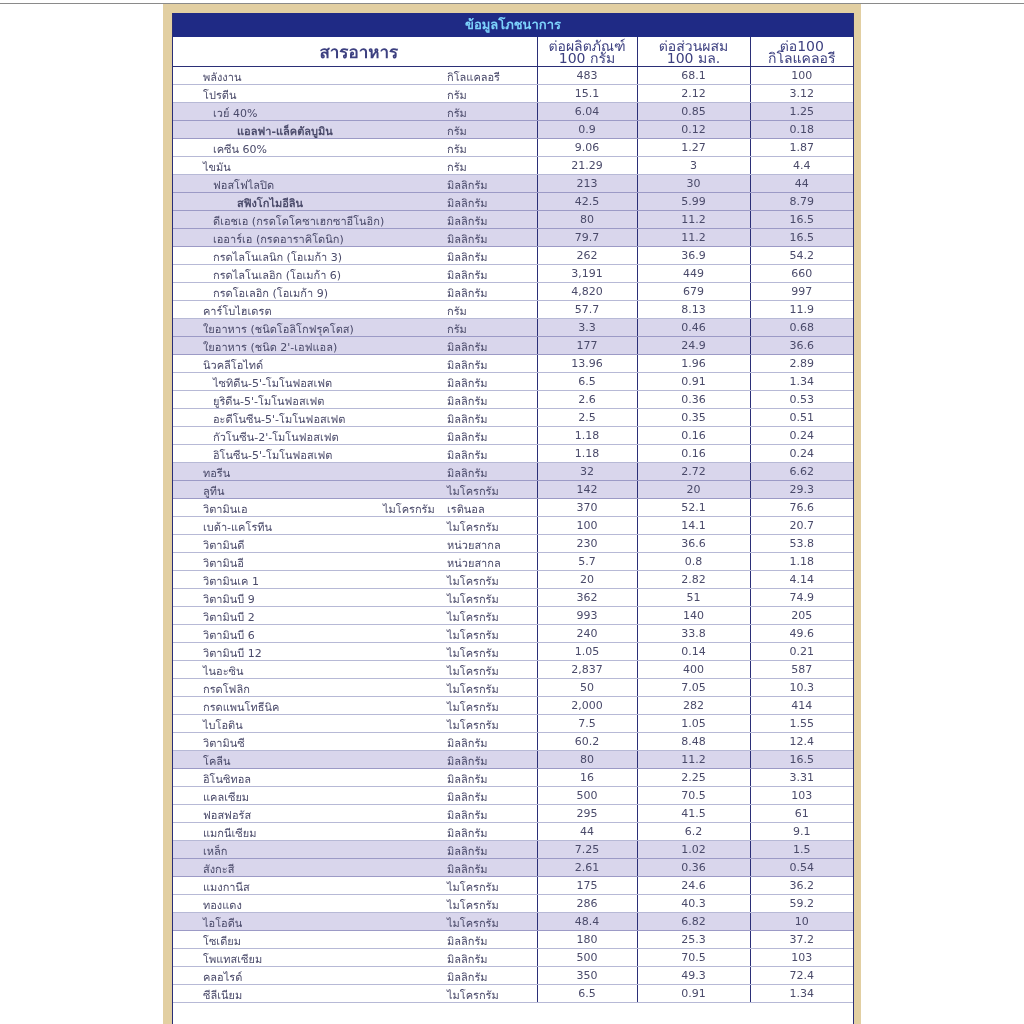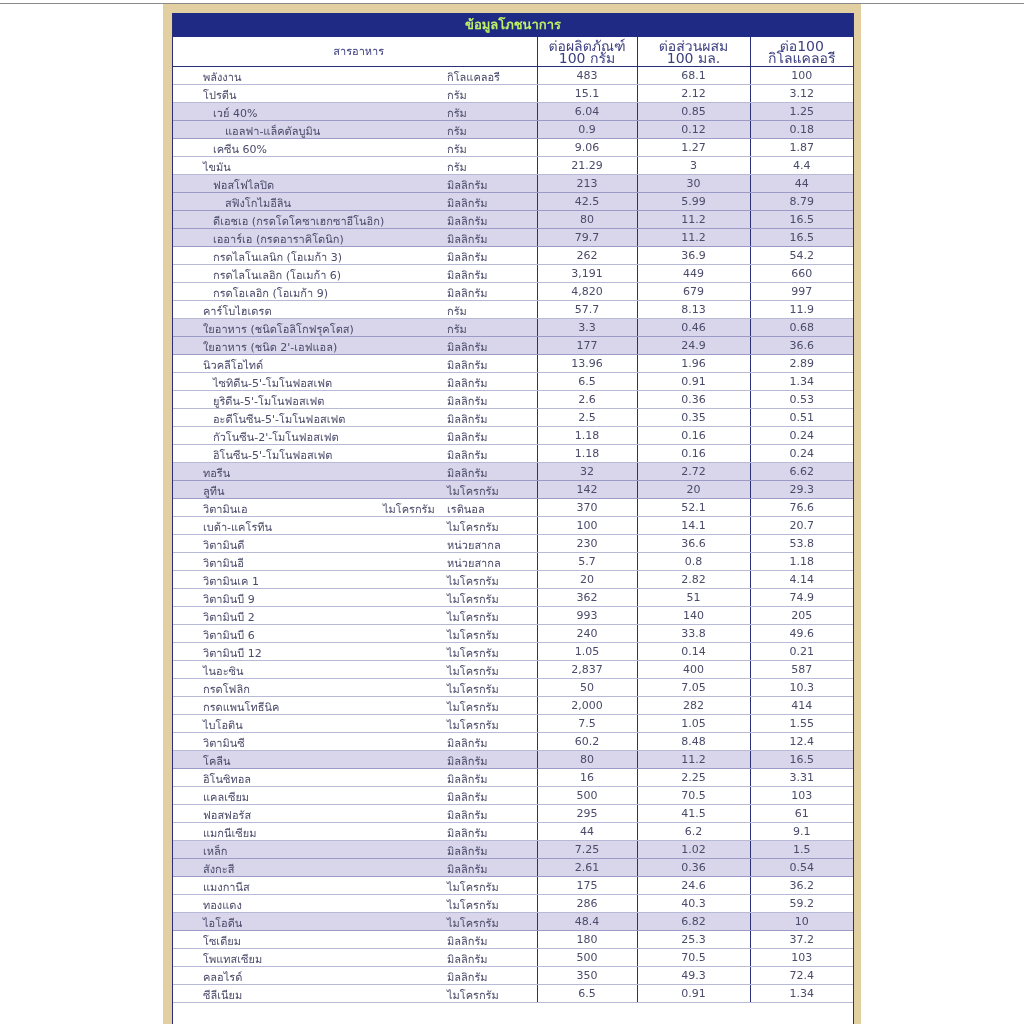--- a/index.html
+++ b/index.html
@@ -10,43 +10,43 @@
   .top-rule { position: absolute; left: 0; top: 3px; width: 1024px; height: 1px; background: #8a8a8a; }
   .frame {
     position: absolute; left: 163px; top: 4px; width: 698px; height: 1020px;
     background: #e2cfa2;
   }
   .sheet {
     position: absolute; left: 172px; top: 13px; width: 680px; height: 1011px;
     background: #ffffff; border-left: 1px solid #2b2f77; border-right: 1px solid #2b2f77;
   }
   .title-bar {
-    height: 24px; background: #1f2a85; color: #bef264; text-align: center;
+    height: 24px; background: #1f2a85; color: #7dd3fc; text-align: center;
     font-size: 13px; font-weight: bold; line-height: 24px;
   }
   table { border-collapse: collapse; width: 680px; table-layout: fixed; }
   col.c-name { width: 364px; }
   col.c-v1 { width: 100px; }
   col.c-v2 { width: 113px; }
   col.c-v3 { width: 103px; }
   th {
     font-weight: normal; color: #3d4080; font-size: 14px; line-height: 12px;
     border-bottom: 1.5px solid #2b2f77; border-left: 1.5px solid #2b2f77; height: 29px; padding: 0;
   }
-  th:first-child { border-left: none; font-size: 11px; font-weight: normal; padding-left: 8px; }
+  th:first-child { border-left: none; font-size: 17px; font-weight: bold; padding-left: 8px; }
   td {
     height: 17px; padding: 0; font-size: 11px; color: #4a4a6a;
     border-bottom: 1px solid #b7b9d6; white-space: nowrap; overflow: hidden;
   }
   td.num { text-align: center; border-left: 1.5px solid #2b2f77; }
   tr.shaded td { background: #d9d6ec; border-bottom: 1px solid #9c9ac6; }
   .name-cell { position: relative; }
   .nm { position: absolute; top: 1px; left: 30px; }
   .ind1 .nm { left: 40px; }
-  .ind2 .nm { left: 52px; }
+  .ind2 .nm { left: 64px; font-weight: bold; }
   .unit { position: absolute; top: 1px; left: 274px; }
   .pre { position: absolute; top: 1px; left: 210px; }
 </style>
 </head>
 <body>
 
 <div class="top-rule"></div>
 <div class="frame"></div>
 <div class="sheet">
   <div class="title-bar">ข้อมูลโภชนาการ</div>

